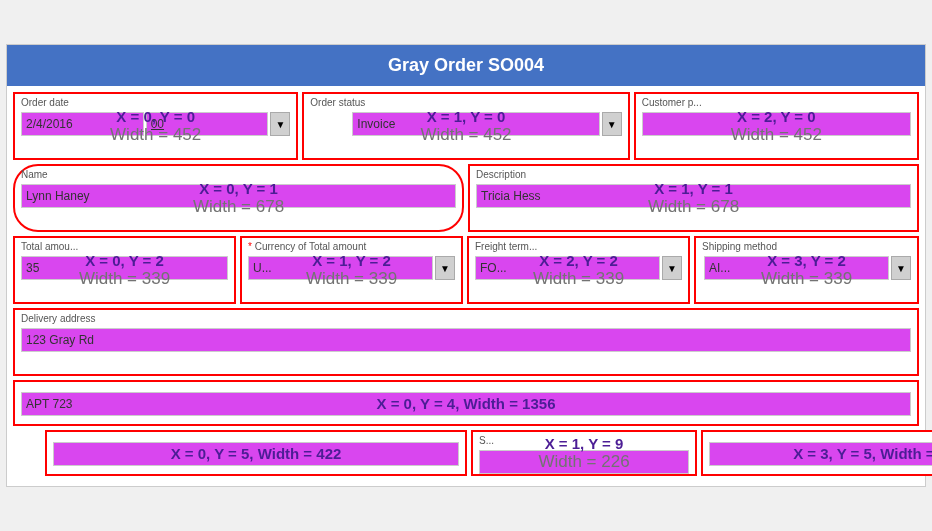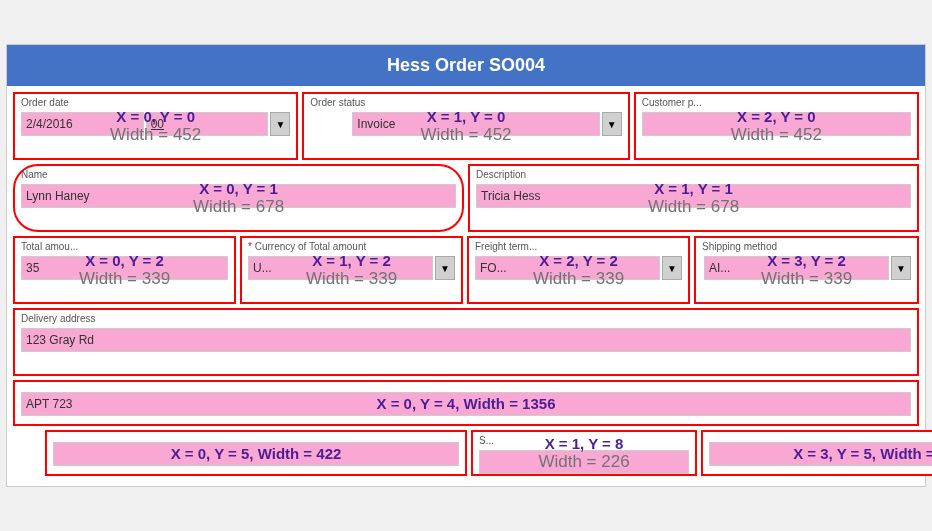--- a/index.html
+++ b/index.html
@@ -48,21 +48,21 @@
       top: 3px;
       left: 6px;
     }
     .cell-input-row {
       display: flex;
       align-items: center;
       margin-top: 14px;
     }
     .cell-input {
       border: 1px solid #ccc;
-      background: #f9a8d4;
+      background: #d946ef;
       height: 24px;
       flex: 1;
       padding: 2px 4px;
       font-size: 12px;
       color: #333;
     }
     .cell-select-arrow {
       background: #d0d0d0;
       border: 1px solid #aaa;
       height: 24px;
@@ -104,21 +104,21 @@
     .row3-cell { height: 68px; }
     
     .row4-cell { height: 46px; }
     
     .row5-cell { height: 46px; }
   </style>
 </head>
 <body>
 
 <div class="main-container">
-  <div class="header">Hess Order SO004</div>
+  <div class="header">Gray Order SO004</div>
   <div class="form-body">
 
     <div class="grid-row">
 
       <div class="cell row0-cell" style="flex:3; position:relative;">
         <span class="cell-label">Order date</span>
         <div class="cell-input-row">
           <input class="cell-input" style="width: 80px;" value="2/4/2016">
           <input class="cell-input" style="width: 30px; margin-left: 2px; text-decoration: underline;" value="00">
           <div class="cell-select-arrow">▼</div>
@@ -258,21 +258,21 @@
           <div class="coord">X = 0, Y = 5, Width = 422</div>
         </div>
       </div>
 
       <div class="cell row5-cell" style="width:226px; flex:none; position:relative;">
         <span class="cell-label">S...</span>
         <div class="cell-input-row" style="margin-top:14px;">
           <input class="cell-input" value="" style="">
         </div>
         <div class="overlay-text">
-          <div class="coord">X = 1, Y = 8</div>
+          <div class="coord">X = 1, Y = 9</div>
           <div class="width">Width = 226</div>
         </div>
       </div>
 
       <div class="cell row5-cell" style="width:355px; flex:none; position:relative;">
         <div class="cell-input-row" style="margin-top:6px;">
           <input class="cell-input" value="" style="">
         </div>
         <div class="overlay-text">
           <div class="coord">X = 3, Y = 5, Width = 355</div>

